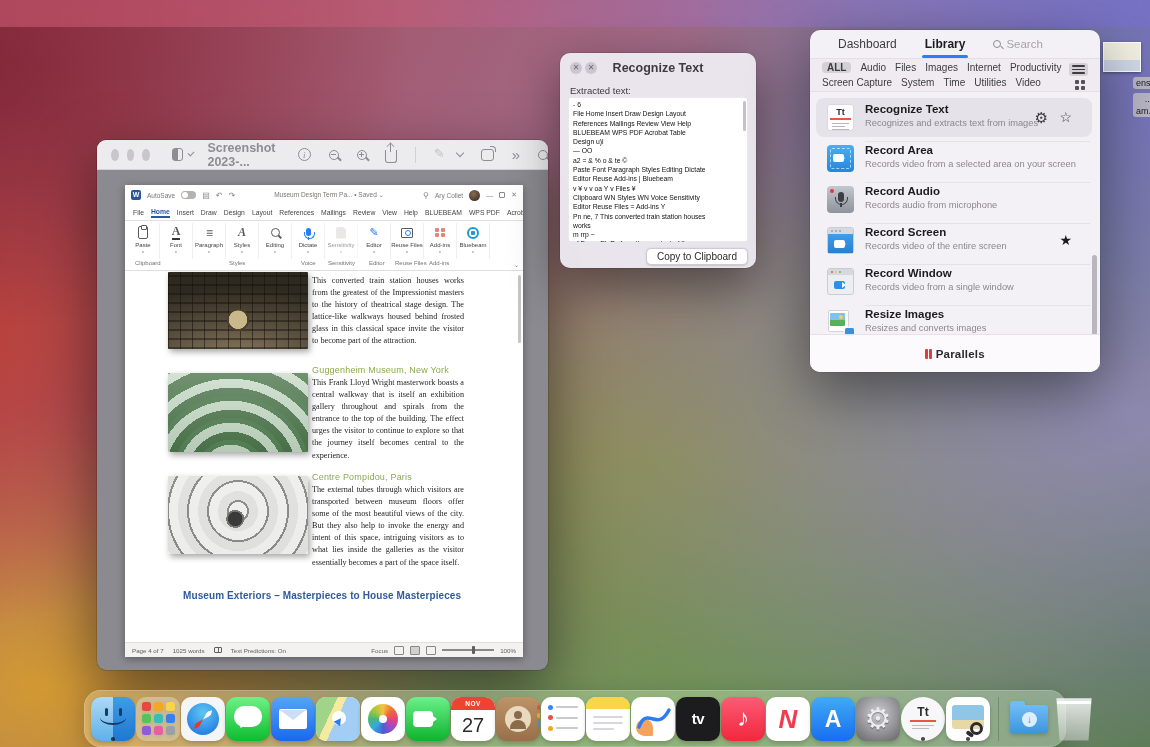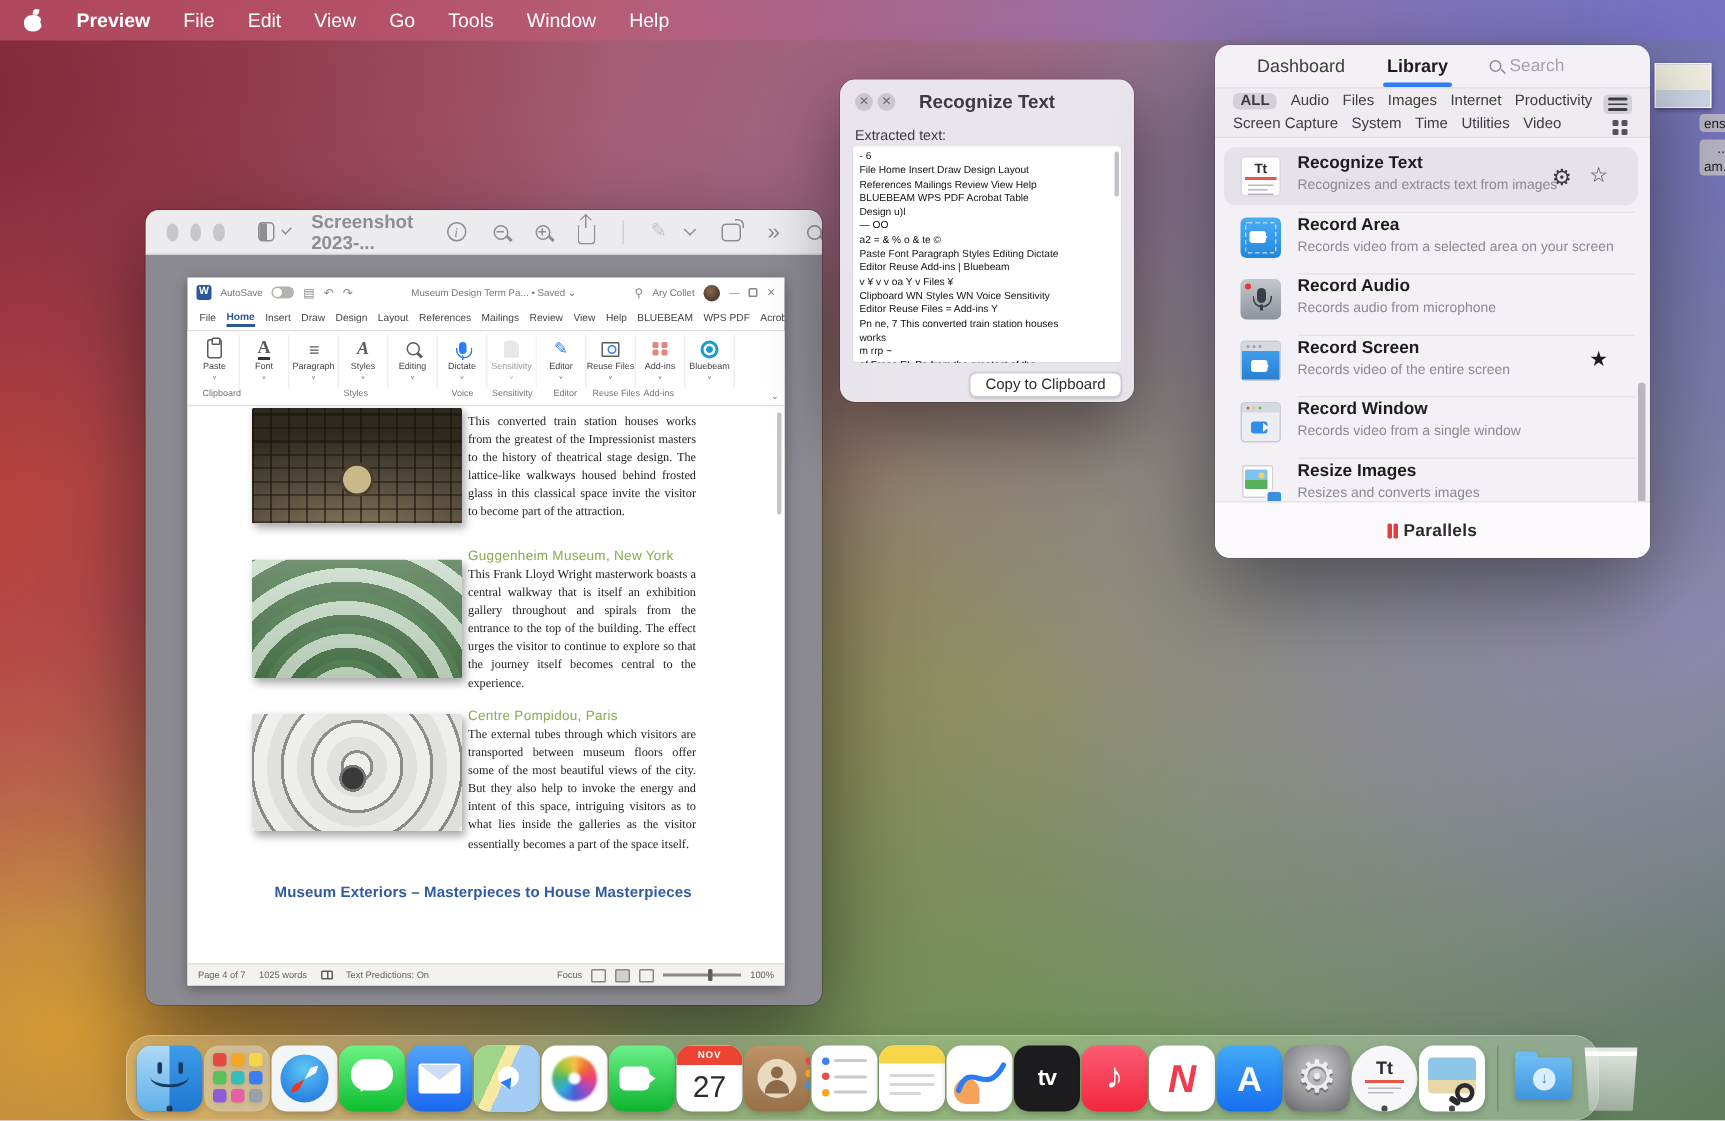--- a/index.html
+++ b/index.html
@@ -313,31 +313,20 @@
   
   .dk-trash { background:linear-gradient(180deg, rgba(255,255,255,.85), rgba(215,222,214,.55)); clip-path:polygon(10% 4%, 90% 4%, 83% 100%, 17% 100%); border-radius:4px; }
   .dk-trash::before { content:''; position:absolute; left:4px; right:4px; top:4px; height:3px; background:rgba(255,255,255,.95); border-radius:2px; }
 </style>
 </head>
 <body>
 
 <div id="screen">
 
   <div id="menubar">
-    <div class="left">
-      <span class="apple"></span>
-      <span class="menu-item app-name">Preview</span>
-      <span class="menu-item">File</span>
-      <span class="menu-item">Edit</span>
-      <span class="menu-item">View</span>
-      <span class="menu-item">Go</span>
-      <span class="menu-item">Tools</span>
-      <span class="menu-item">Window</span>
-      <span class="menu-item">Help</span>
-    </div>
   </div>
 
   <div id="desk-file">
     <div class="thumb"></div>
     <div>
       <span class="lbl">enshot</span><br>
       <span class="lbl">...3 am.png</span>
     </div>
   </div>
 

